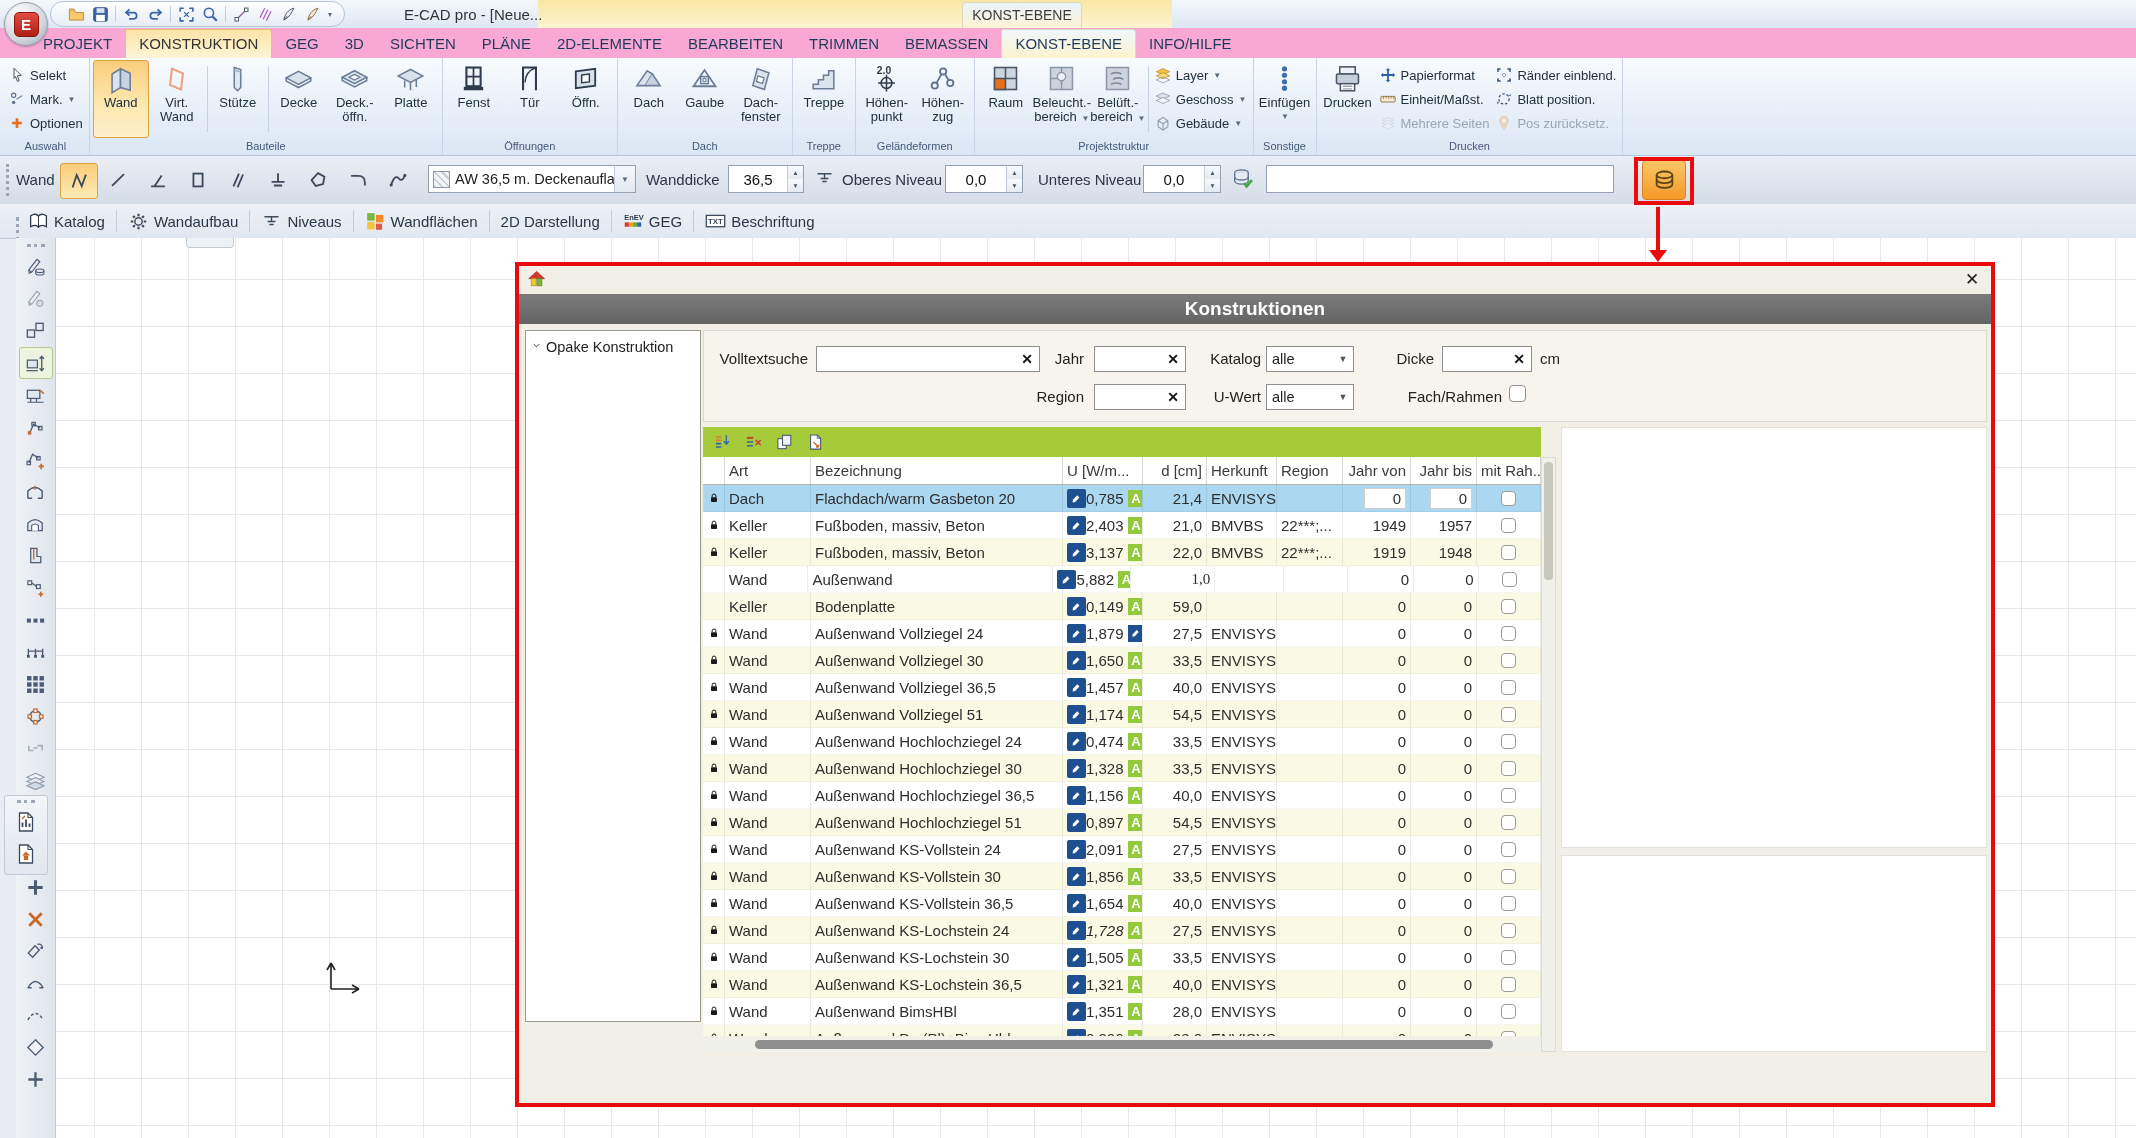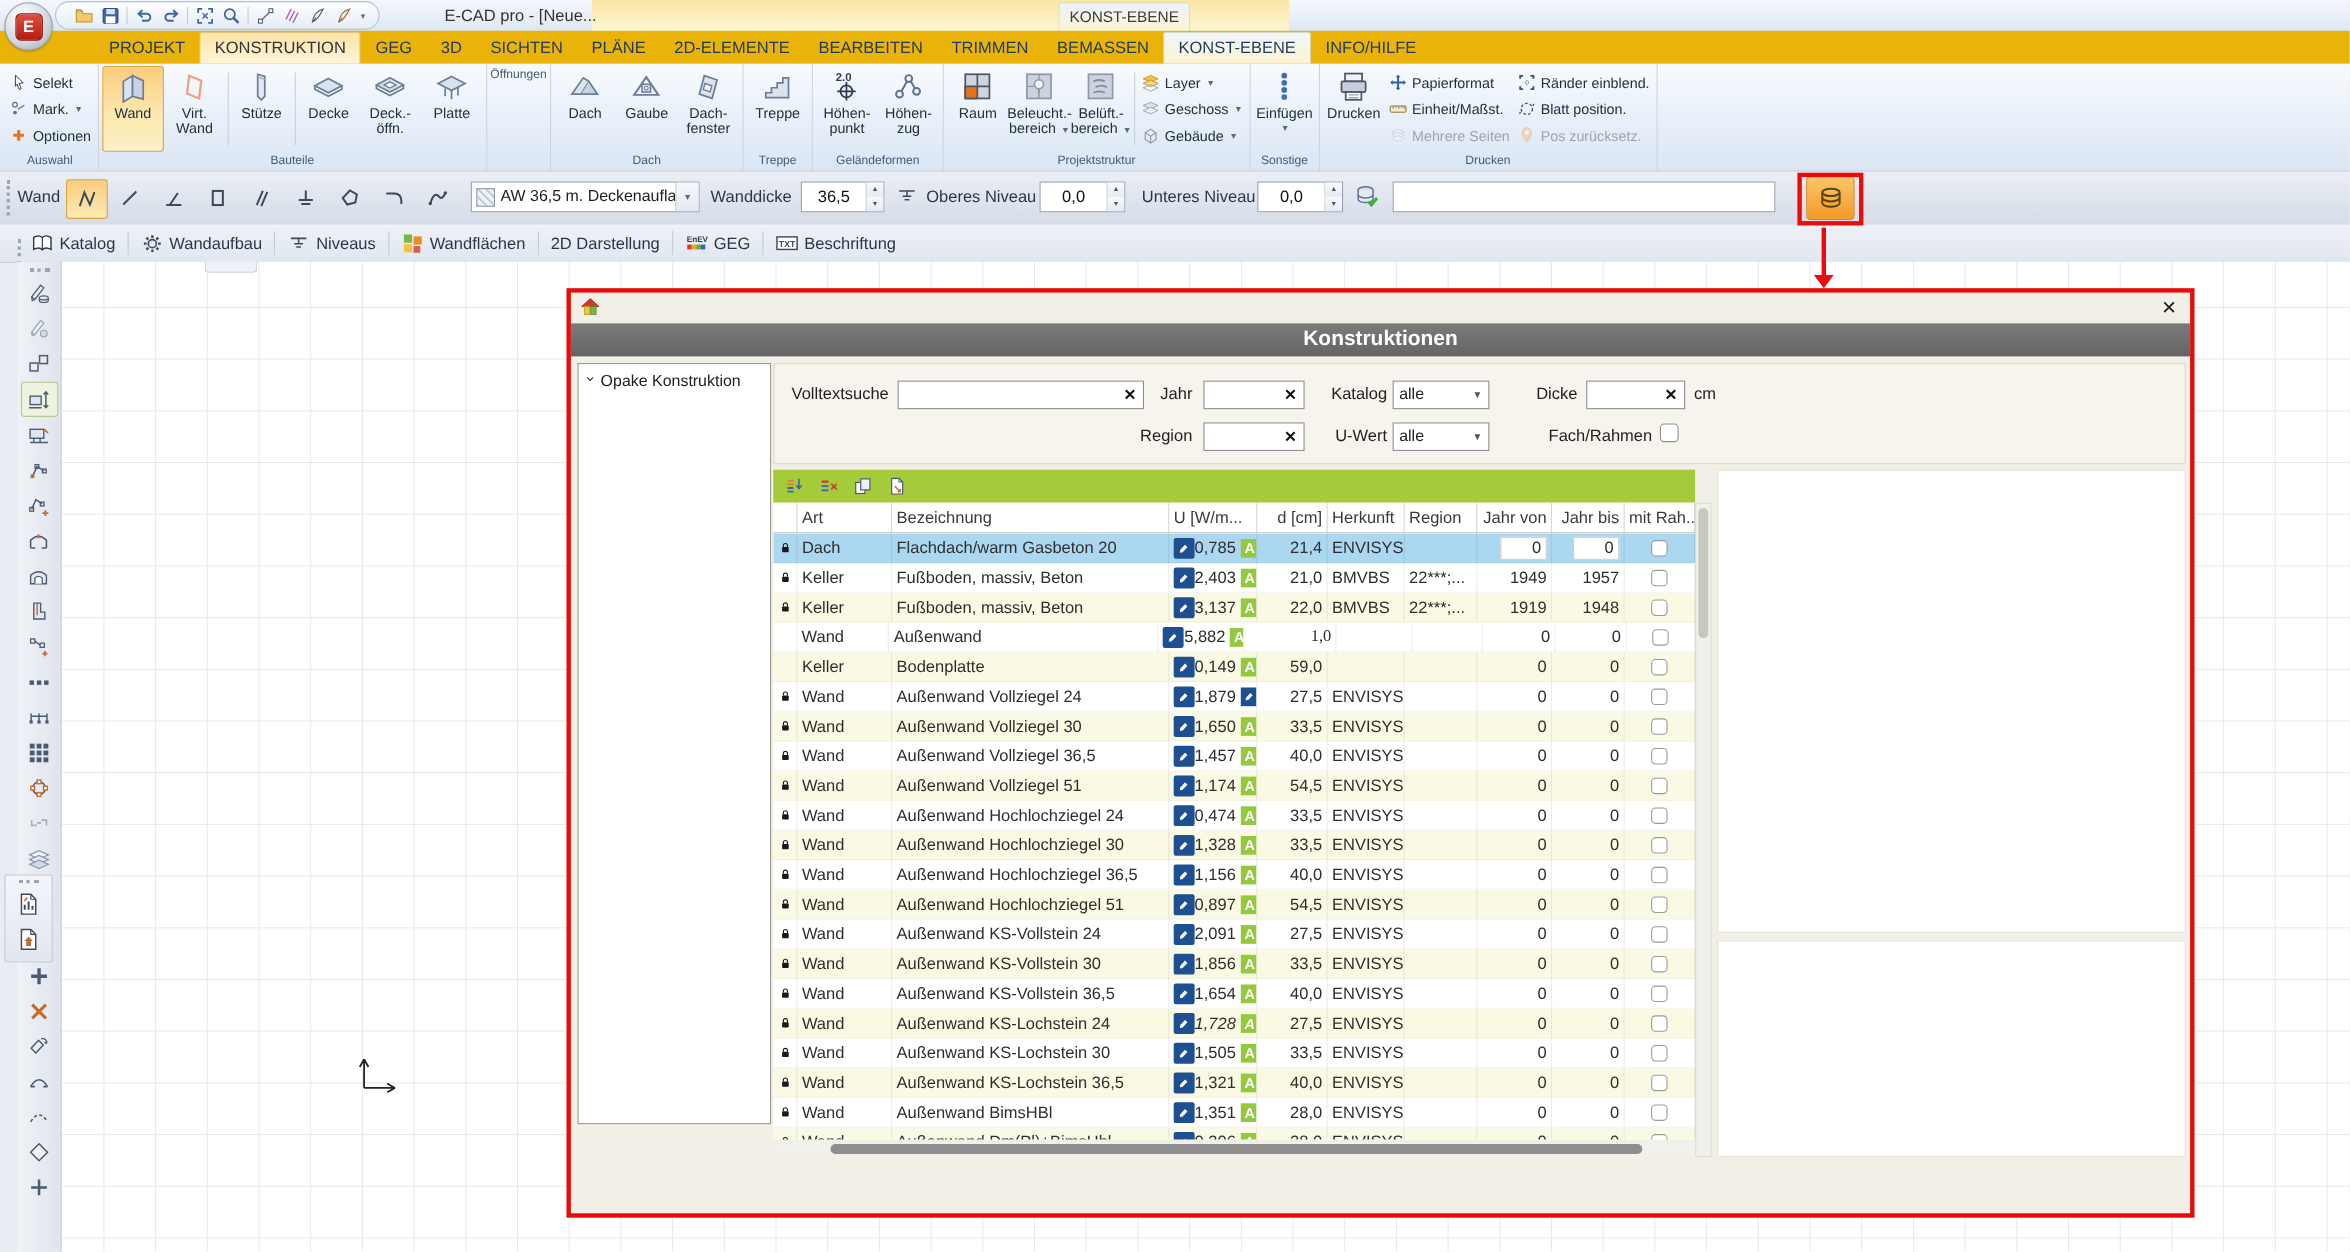--- a/index.html
+++ b/index.html
@@ -12,21 +12,21 @@
   #ctxlabel{position:absolute;left:424px;top:2px;width:118px;height:26px;background:linear-gradient(#eaf3fb,#fdf4d2);border-radius:4px 4px 0 0;border:1px solid #e0d9b8;border-bottom:none;text-align:center;font-size:14px;line-height:24px;color:#3c3c3c}
   #elogo{position:absolute;left:4px;top:2px;width:42px;height:42px;z-index:30;border-radius:50%;background:radial-gradient(circle at 35% 28%,#ffffff,#cfd5dd 62%,#99a2ae);border:1px solid #97a0ac;display:flex;align-items:center;justify-content:center;box-shadow:0 1px 2px rgba(0,0,0,.25)}
   #elogo .sq{width:23px;height:23px;border-radius:5px;background:linear-gradient(#e44c41,#b01e13);border:1px solid #8e150c;color:#fff;font-weight:bold;font-size:15px;display:flex;align-items:center;justify-content:center}
   #qat{position:absolute;left:50px;top:1px;height:24px;display:flex;align-items:center;gap:2px;padding:0 10px 0 14px;border:1px solid #b7c4d6;border-radius:13px;background:linear-gradient(#fdfefe,#e6edf6)}
   .qbtn{width:22px;height:22px;display:flex;align-items:center;justify-content:center}
   .qcaret{font-size:8px;color:#5a6b80;padding:0 2px}
   .qsep{width:1px;height:16px;background:#c2cdda;margin:0 2px}
   #apptitle{position:absolute;left:404px;top:6px;font-size:15px;color:#333;white-space:nowrap}
 
   
-  #tabstrip{position:absolute;left:0;top:28px;right:0;height:30px;background:#eab308;display:flex;align-items:flex-end;padding-left:86px}
+  #tabstrip{position:absolute;left:0;top:28px;right:0;height:30px;background:#f9a8d4;display:flex;align-items:flex-end;padding-left:30px}
   .tab{padding:5px 13px 6px;font-size:15px;color:#1f3a5c;border-radius:3px 3px 0 0;white-space:nowrap}
   .tab.active{background:linear-gradient(#fde3a7,#fdf5d8);border:1px solid #e2c37a;border-bottom:none;color:#333}
   .tab.contextual{background:linear-gradient(#f0f6fb,#fdf3cf);border:1px solid #d9d8c0;border-bottom:none}
 
   
   #ribbon{position:absolute;left:0;top:58px;right:0;height:98px;background:linear-gradient(#f8fbfe,#e7eff8 55%,#dbe6f4);border-bottom:1px solid #b9c7da;display:flex;align-items:stretch;padding:0 2px;box-sizing:border-box}
   .rgroup{display:flex;flex-direction:column;border-right:1px solid #c9d5e6;padding:2px 3px 0}
   .rgroup-content{flex:1;display:flex;align-items:stretch}
   .rgroup-label{height:17px;font-size:11px;color:#44597a;text-align:center;line-height:16px}
   .rbig{width:56px;display:flex;flex-direction:column;align-items:center;padding-top:3px;border-radius:3px;color:#21303f;font-size:13px;line-height:13.5px;text-align:center;box-sizing:border-box}
@@ -305,20 +305,44 @@
             <svg width="31" height="31" viewBox="0 0 24 24">
               <path d="M12 5 L21.5 10 L12 15 L2.5 10 Z" fill="#d9e1ec" stroke="#6b7d97" stroke-width="1.2"></path>
               <path d="M7.5 13.5 V19 M16.5 12.5 V18.5 M12 15 V21" stroke="#6b7d97" stroke-width="1.2" fill="none"></path>
             </svg>
             <div>Platte</div>
           </div>
         </div>
         <div class="rgroup-label">Bauteile</div>
       </div>
       <div class="rgroup">
+        <div class="rgroup-content">
+          <div class="rbig">
+            <svg width="31" height="31" viewBox="0 0 24 24">
+              <rect x="6.5" y="3.5" width="11" height="14.5" fill="#edf2f8" stroke="#2e3b4c" stroke-width="1.6"></rect>
+              <path d="M12 3.5 V18 M6.5 10.5 H17.5" stroke="#2e3b4c" stroke-width="1.3"></path>
+              <rect x="4.5" y="18.5" width="15" height="2.6" fill="#2e3b4c"></rect>
+            </svg>
+            <div>Fenst</div>
+          </div>
+          <div class="rbig">
+            <svg width="31" height="31" viewBox="0 0 24 24">
+              <path d="M7 21 V3.5 H17 V21" fill="none" stroke="#2e3b4c" stroke-width="1.6"></path>
+              <path d="M17 3.5 Q9 6.5 8.5 15" fill="none" stroke="#2e3b4c" stroke-width="1.1"></path>
+            </svg>
+            <div>Tür</div>
+          </div>
+          <div class="rbig">
+            <svg width="31" height="31" viewBox="0 0 24 24">
+              <path d="M4.5 6.5 L19.5 4.5 V17.5 L4.5 19.5 Z" fill="#d9e1ec" stroke="#2e3b4c" stroke-width="1.4"></path>
+              <path d="M9 9.3 L15 8.6 V14.6 L9 15.3 Z" fill="#fff" stroke="#2e3b4c" stroke-width="1.1"></path>
+            </svg>
+            <div>Öffn.</div>
+          </div>
+        </div>
         <div class="rgroup-label">Öffnungen</div>
       </div>
       <div class="rgroup">
         <div class="rgroup-content">
           <div class="rbig">
             <svg width="31" height="31" viewBox="0 0 24 24">
               <path d="M3 17.5 L11 6 L15 8.5 L9.5 17.5 Z" fill="#dbe3ee" stroke="#6b7d97" stroke-width="1.2"></path>
               <path d="M15 8.5 L21 17.5 H9.5" fill="#c7d2e2" stroke="#6b7d97" stroke-width="1.2"></path>
             </svg>
             <div>Dach</div>

